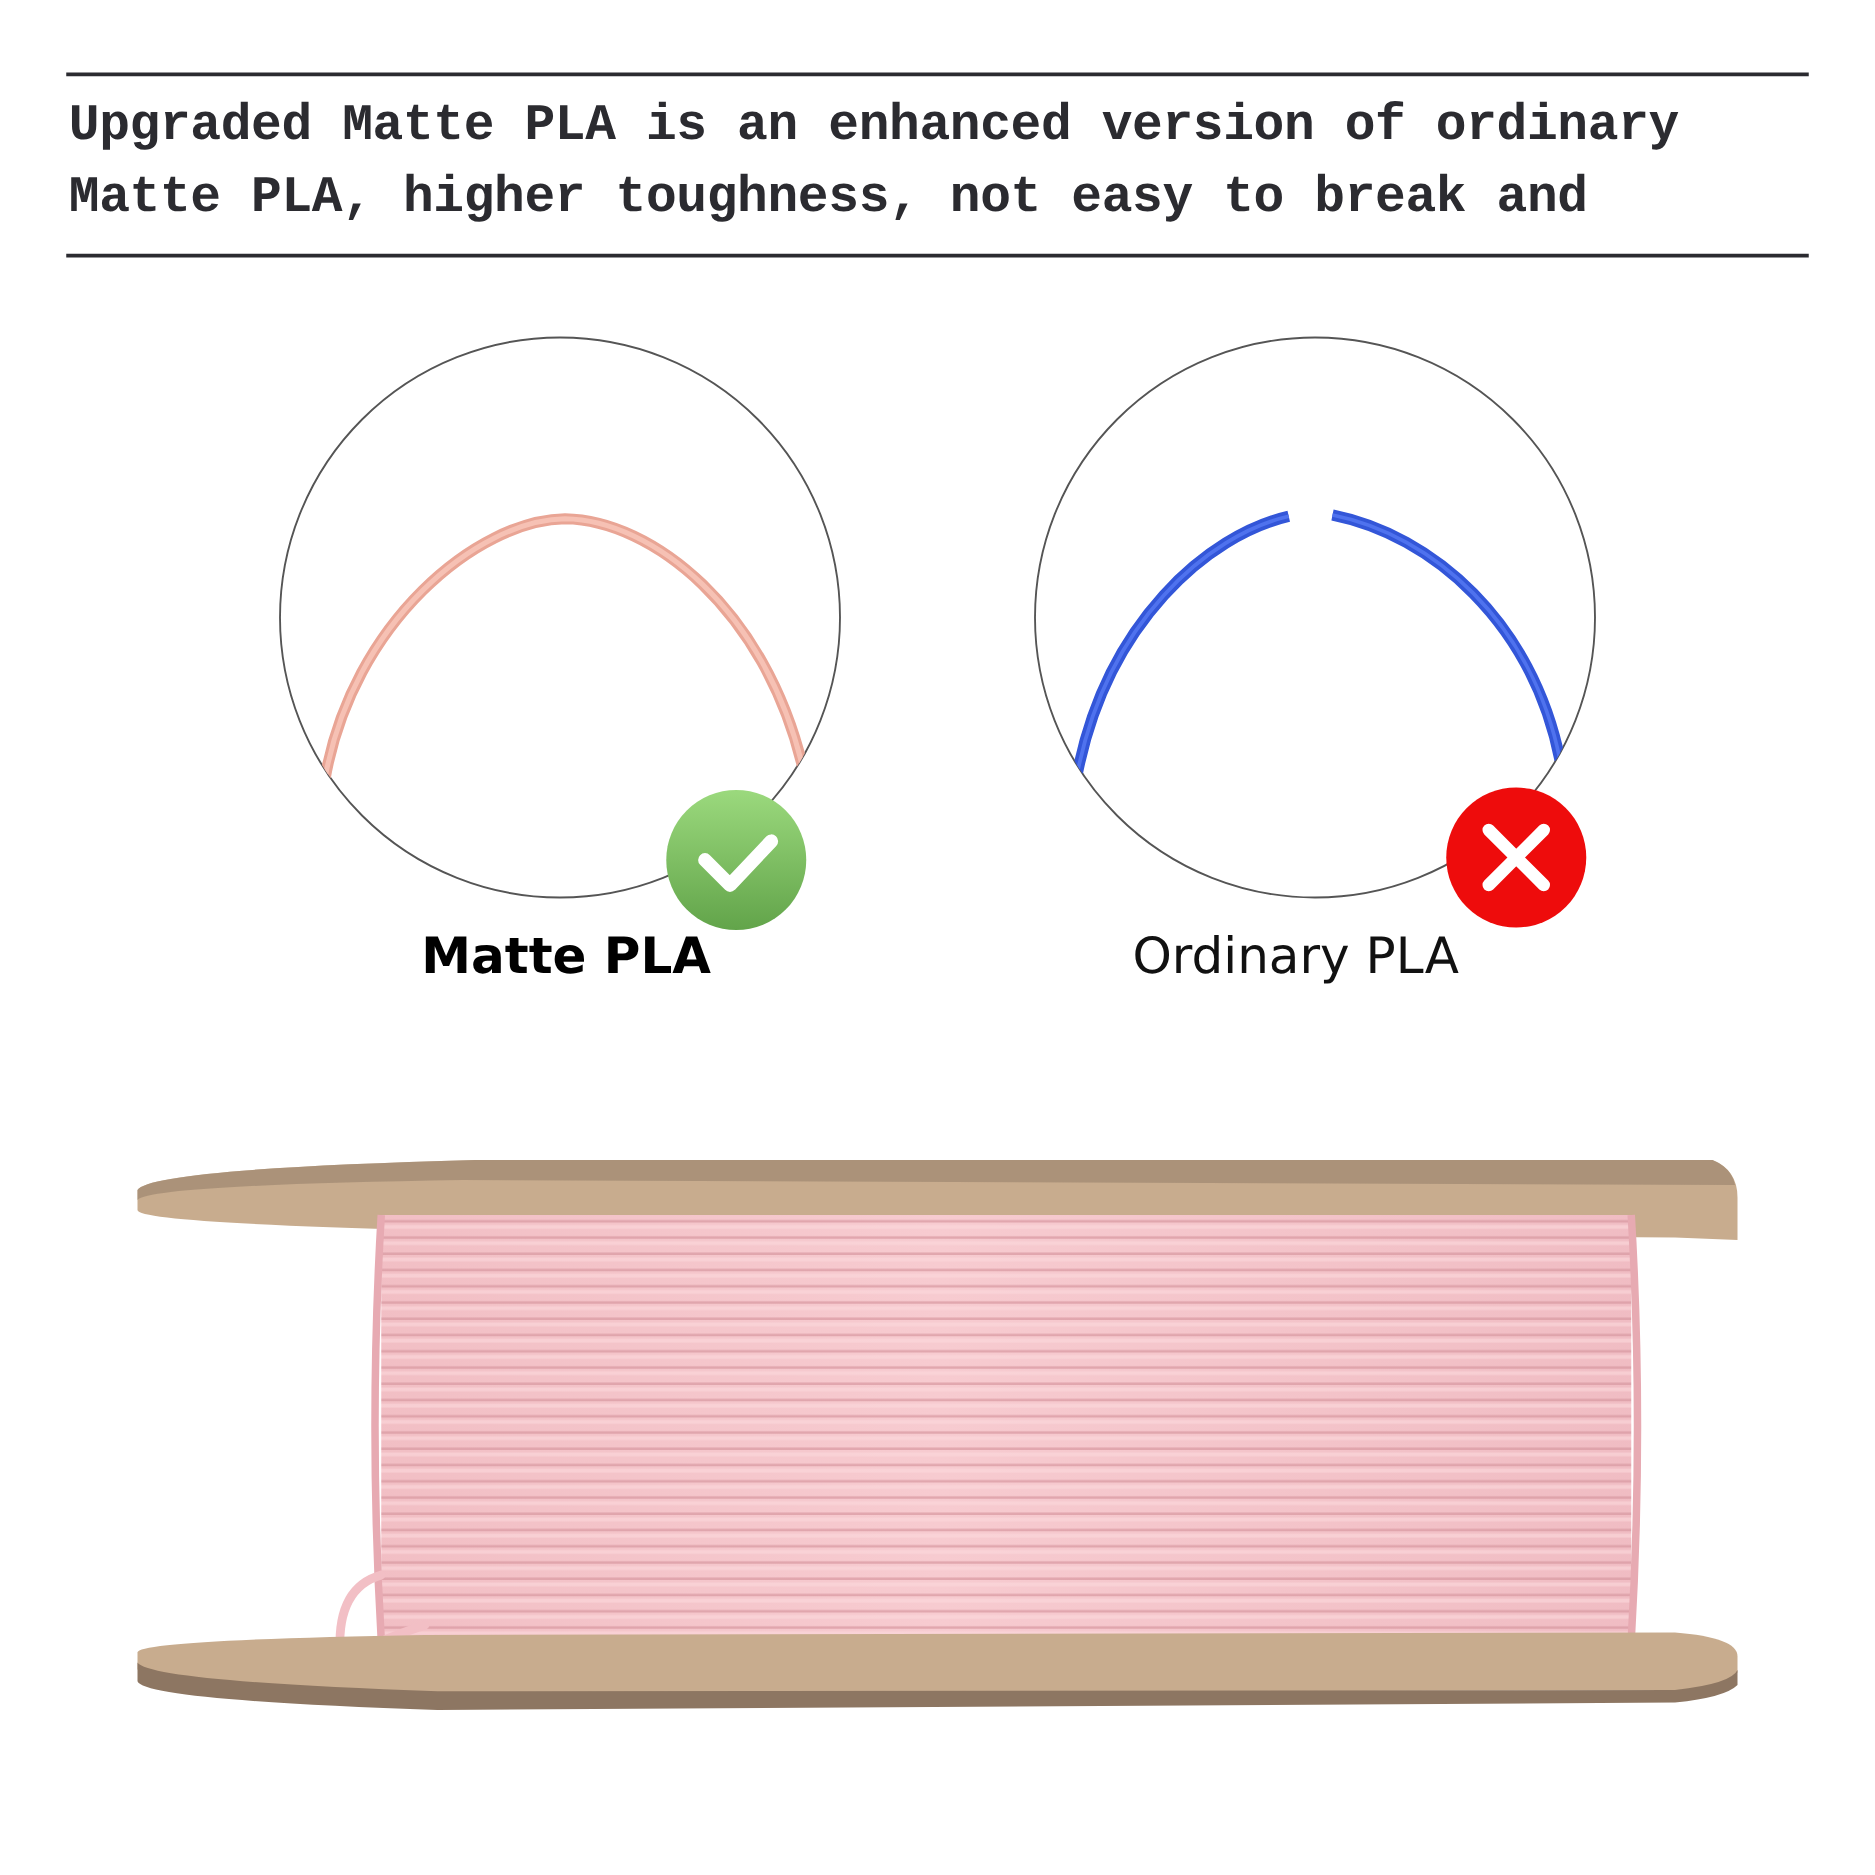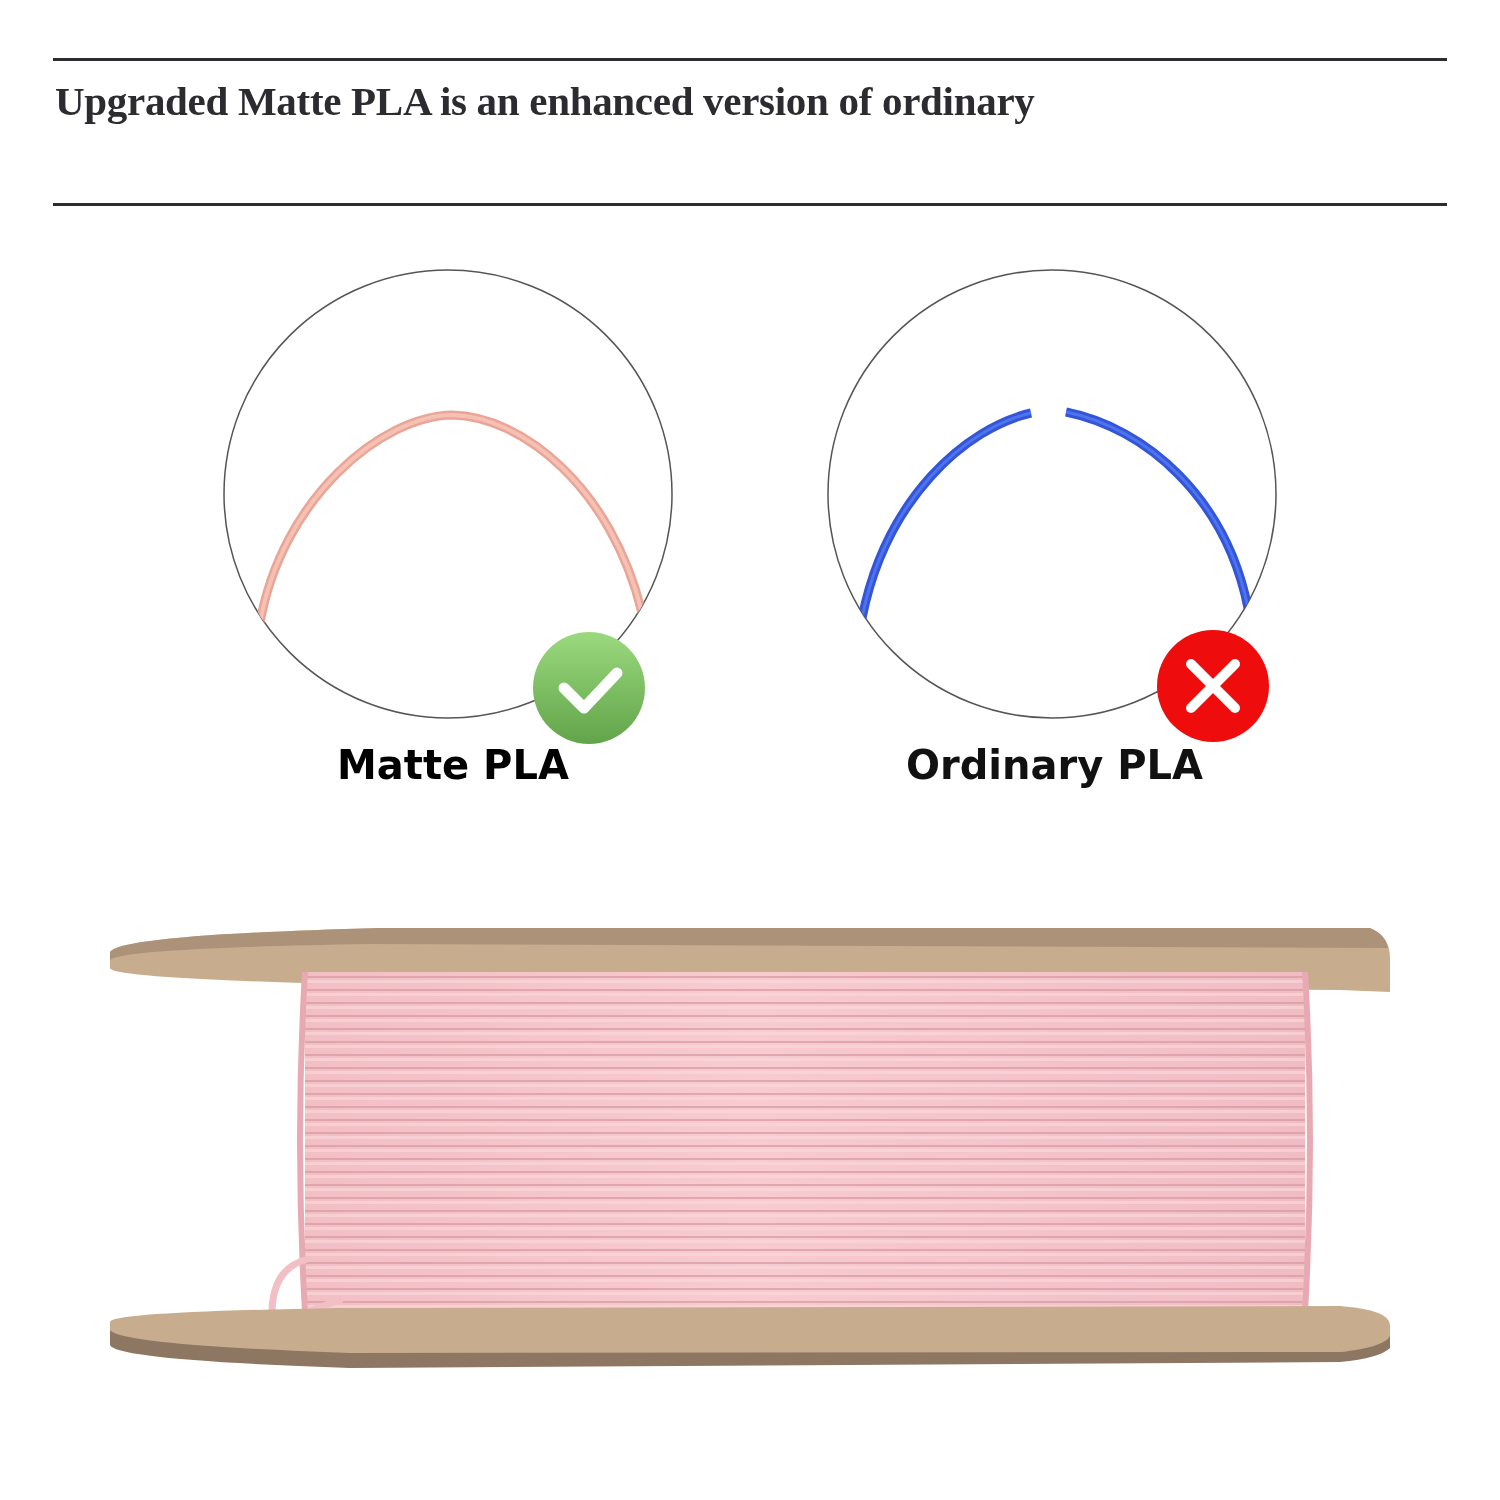--- a/index.html
+++ b/index.html
@@ -4,42 +4,43 @@
   <style>
     html, body { margin: 0; padding: 0; background: #ffffff; }
     body { width: 1500px; height: 1500px; position: relative; overflow: hidden; font-family: "DejaVu Sans", sans-serif; }
 
     .rule { position: absolute; left: 53px; width: 1394px; height: 3px; background: #2b2b30; }
     .rule.top { top: 58px; }
     .rule.bottom { top: 203px; }
 
     .headline {
       position: absolute; left: 55px; top: 72px; width: 1400px;
-      font-family: Liberation Serif, serif; font-weight: bold;
+      font-family: Liberation Mono, monospace; font-weight: bold;
       font-size: 41px; line-height: 58px; color: #2b2b30; letter-spacing: -0.3px;
       margin: 0;
     }
     .headline span { display: block; white-space: nowrap; }
 
     .compare { position: absolute; top: 268px; width: 452px; height: 540px; }
     .compare.left { left: 222px; }
     .compare.right { left: 826px; }
     .compare svg.diagram { position: absolute; left: 0; top: 0; }
 
     .label-left { position: absolute; left: 337px; top: 742px; font-weight: bold; font-size: 40px; color: #000000; white-space: nowrap; }
-    .label-right { position: absolute; left: 906px; top: 742px; font-weight: bold; font-size: 40px; color: #111; white-space: nowrap; }
+    .label-right { position: absolute; left: 906px; top: 742px; font-weight: normal; font-size: 40px; color: #111; white-space: nowrap; }
 
     .spool { position: absolute; left: 100px; top: 900px; width: 1300px; height: 500px; }
   </style>
 </head>
 <body>
 
 <div class="rule top"></div>
 <h1 class="headline">
   <span>Upgraded Matte PLA is an enhanced version of ordinary</span>
+  <span>Matte PLA, higher toughness, not easy to break and</span>
 </h1>
 <div class="rule bottom"></div>
 
 <div class="compare left">
   <svg class="diagram" width="452" height="480" viewBox="0 0 452 480">
     <defs>
       <clipPath id="clipL">
           <circle cx="226" cy="226" r="224"></circle>
         </clipPath>
       <linearGradient id="gGreen" x1="0" y1="0" x2="0" y2="1">

